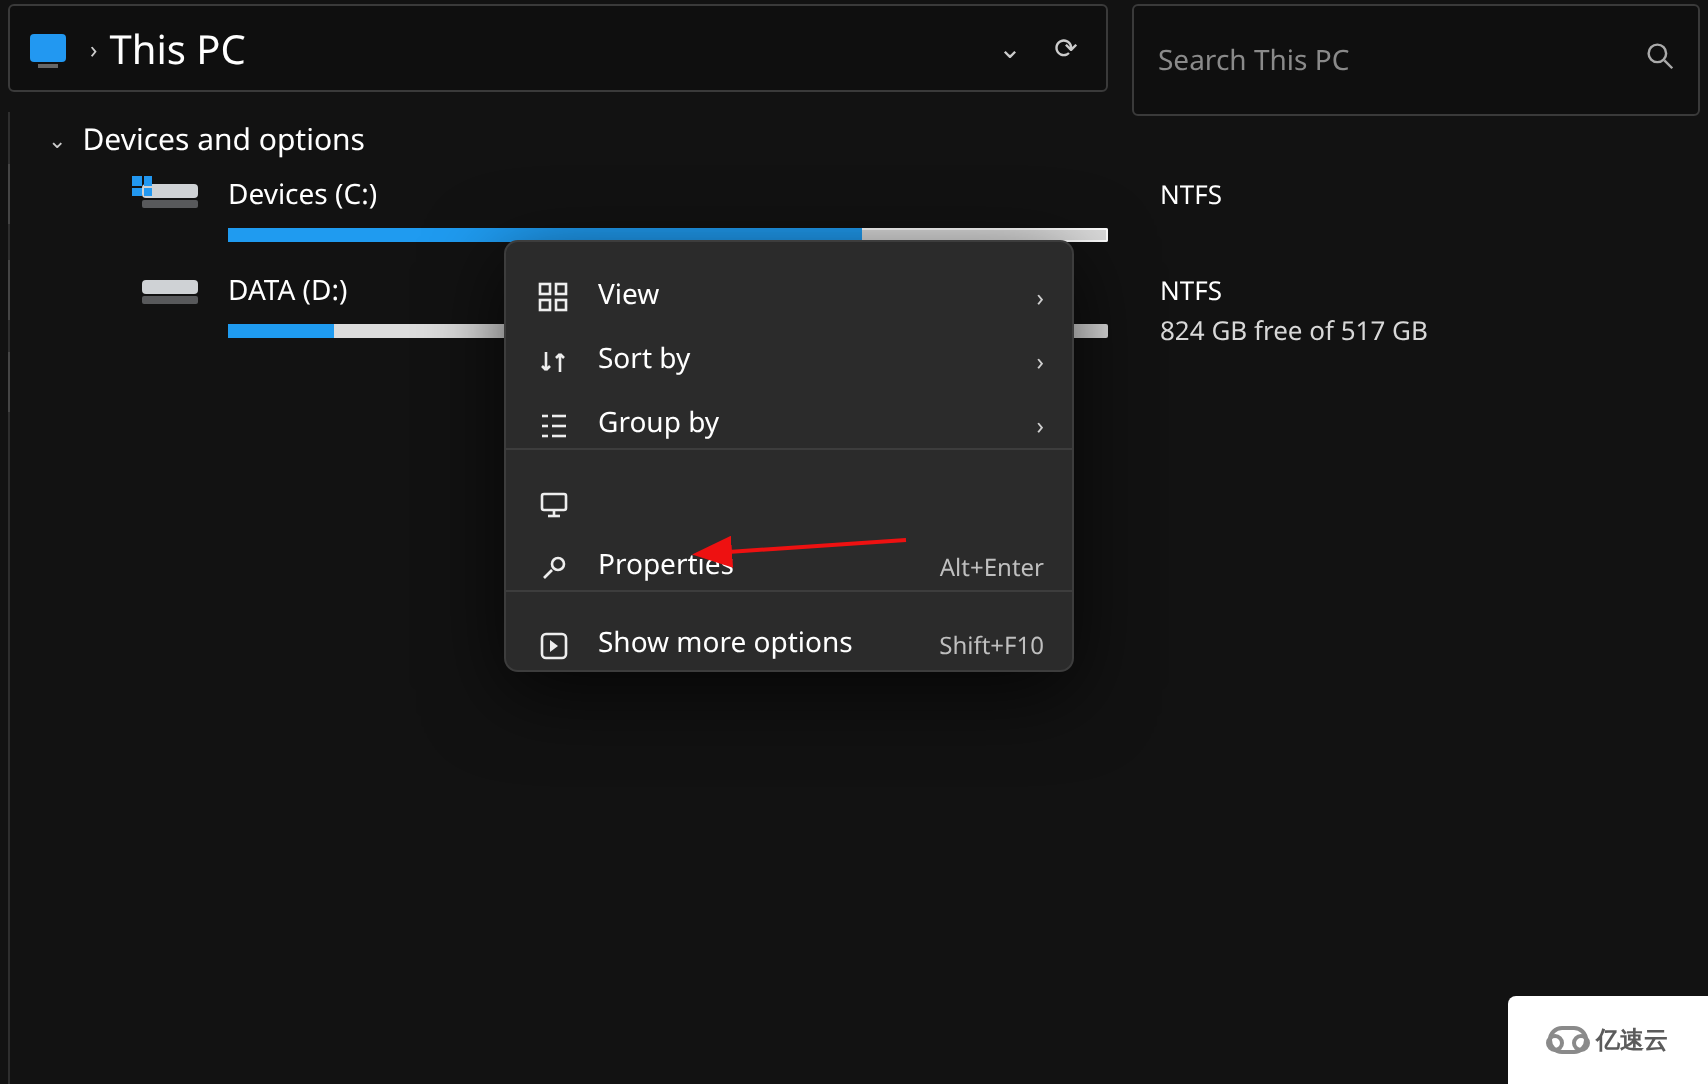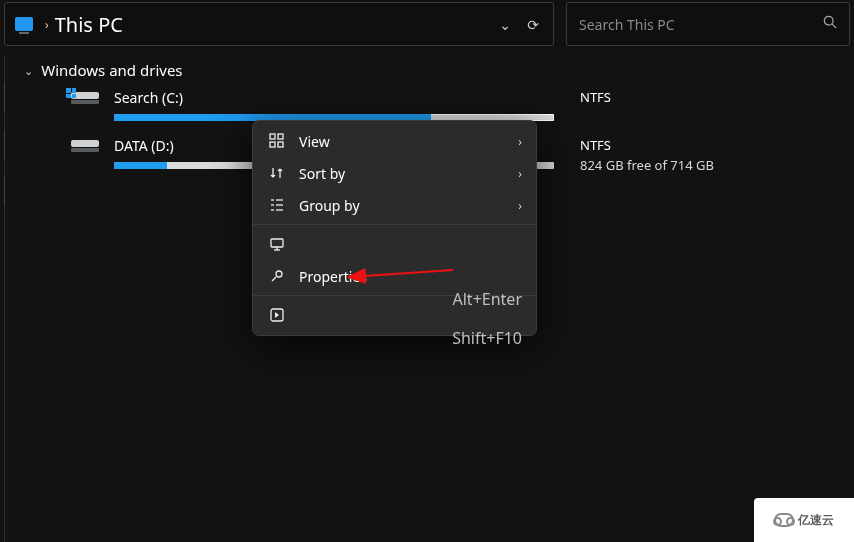--- a/index.html
+++ b/index.html
@@ -16,21 +16,21 @@
     display: flex; align-items: center; padding: 0 6px 0 10px;
     background: #0f0f0f;
   }
   .pc-icon { width: 18px; height: 14px; background:#2298f1; border-radius:2px; position:relative; margin-right:6px;}
   .pc-icon::after{content:"";position:absolute;bottom:-3px;left:4px;width:10px;height:2px;background:#666;}
   .chev { color:#ccc; margin:0 6px; font-size:12px;}
   .addr-label { font-size:20px; }
   .addr .spacer { flex:1; }
   .addr-btn { width:28px; text-align:center; color:#ccc; font-size:14px; cursor:pointer;}
   .search {
-    flex:1; height:44px; border:1px solid #3a3a3a; border-radius:3px;
+    flex:1; height:56px; border:1px solid #3a3a3a; border-radius:3px;
     display:flex; align-items:center; padding:0 12px; color:#8a8a8a;
     background:#0f0f0f;
   }
   .search-text { flex:1; font-size:14px; }
   .divider-left {
     position:absolute; left:4px; top:56px; bottom:0; width:1px; background:#2e2e2e;
   }
   .divider-left-short1 { position:absolute; left:4px; top:82px; width:1px; height:30px; background:#454545; }
   .divider-left-short2 { position:absolute; left:4px; top:130px; width:1px; height:30px; background:#454545; }
   .divider-left-short3 { position:absolute; left:4px; top:176px; width:1px; height:30px; background:#454545; }
@@ -53,25 +53,25 @@
   .fs { margin-bottom:2px; }
   .free { color:#d8d8d8; }
   
   .ctx {
     position:absolute; left:252px; top:120px; width:285px;
     background:#2b2b2b; border-radius:7px;
     box-shadow:0 10px 40px rgba(0,0,0,0.7);
     padding:4px 0;
     border:1px solid #3d3d3d;
   }
-  .ctx-item { display:flex; align-items:center; height:32px; padding:0 14px; cursor:pointer; font-size:14px;}
+  .ctx-item { display:flex; align-items:flex-end; height:32px; padding:0 14px; cursor:pointer; font-size:14px;}
   .ctx-icon { width:20px; display:flex; align-items:center; justify-content:center; margin-right:12px; color:#e6e6e6; }
   .ctx-label { flex:1; }
   .ctx-sub { color:#d0d0d0; font-size:12px; }
-  .ctx-short { color:#bfbfbf; font-size:16px; margin-left:auto;margin-top:45px;}
+  .ctx-short { color:#bfbfbf; font-size:12px; margin-left:auto;margin-top:45px;}
   .ctx-sep { height:1px; background:#3d3d3d; margin:3px 0; }
   .arrow {
     position:absolute; left:358px; top:264px; pointer-events:none;
   }
   .arrow svg { overflow:visible; }
   .watermark {
     position:absolute; right:0; bottom:0; width:100px; height:44px;
     background:#fff; display:flex; align-items:center; justify-content:center;
     border-top-left-radius:4px; font-size:12px; color:#5b5b5b; gap:4px;
     font-weight:600;
@@ -105,36 +105,36 @@
 </div>
 
 <div class="divider-left"></div>
 <div class="divider-left-short1"></div>
 <div class="divider-left-short2"></div>
 <div class="divider-left-short3"></div>
 
 <div class="content">
   <div class="group-hdr">
     <span class="caret">⌄</span>
-    <span>Windows and drives</span>
+    <span>Devices and options</span>
   </div>
   <div class="drives">
     <div class="drive-row">
       <div class="drive-icon">
         <div class="win">
             <span></span>
             <span></span>
             <span></span>
             <span></span>
           </div>
         <div class="disc"></div>
           <div class="slot"></div>
       </div>
       <div class="drive-main">
-        <div class="drive-name">Search (C:)</div>
+        <div class="drive-name">Devices (C:)</div>
         <div class="bar sel">
             <div class="fill" style="width: 72%;"></div>
           </div>
       </div>
       <div class="drive-info">
         <div class="fs">NTFS</div>
       </div>
     </div>
     <div class="drive-row">
       <div class="drive-icon">
@@ -142,21 +142,21 @@
           <div class="slot"></div>
       </div>
       <div class="drive-main">
         <div class="drive-name">DATA (D:)</div>
         <div class="bar">
             <div class="fill" style="width: 12%;"></div>
           </div>
       </div>
       <div class="drive-info">
         <div class="fs">NTFS</div>
-        <div class="free">824 GB free of 714 GB</div>
+        <div class="free">824 GB free of 517 GB</div>
       </div>
     </div>
   </div>
 </div>
 
 <div class="ctx" id="ctx">
     <div class="ctx-item">
       <span class="ctx-icon">
         <svg width="16" height="16" fill="none" stroke="#eee" stroke-width="1.3">
           <rect x="1" y="1" width="5" height="5"></rect>
@@ -212,20 +212,21 @@
       <span class="ctx-short">Alt+Enter</span>
     </div>
     <div class="ctx-sep"></div>
     <div class="ctx-item">
       <span class="ctx-icon">
         <svg width="16" height="16" fill="none" stroke="#eee" stroke-width="1.3">
           <rect x="2" y="2" width="12" height="12" rx="2"></rect>
           <path d="M6 5l4 3-4 3z" fill="#eee" stroke="none"></path>
         </svg>
       </span>
+      <span class="ctx-label">Show more options</span>
       <span class="ctx-short">Shift+F10</span>
     </div>
   </div>
 
 <div class="arrow">
   <svg width="100" height="20">
     <defs>
         <marker id="ah" markerWidth="10" markerHeight="8" refX="1" refY="4" orient="auto">
           <polygon points="0 0, 10 4, 0 8" fill="#e11"></polygon>
         </marker>

